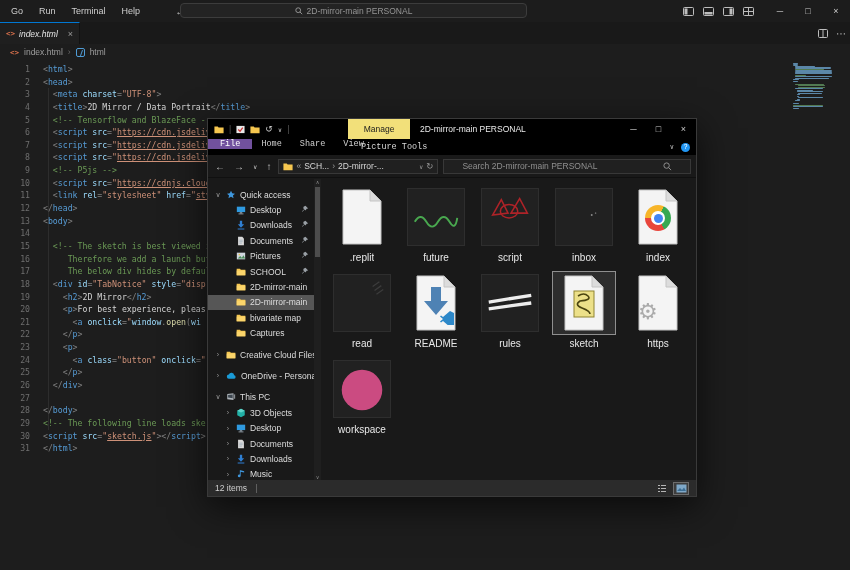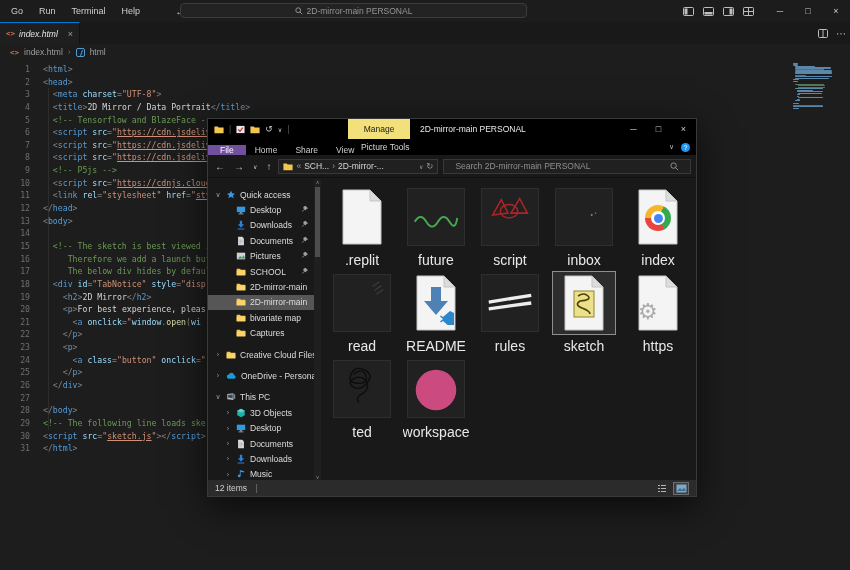--- a/index.html
+++ b/index.html
@@ -68,56 +68,56 @@
     color:#dedede; font-size:8.5px; }
   .ex-titlebar { position:relative; height:20px; background:#000; display:flex; align-items:center; }
   .qat { display:flex; align-items:center; gap:5px; padding-left:6px; color:#cfcfcf; }
   .qat-sep { color:#5a5a5a; }
   .manage { position:absolute; left:140px; top:0; width:62px; height:20px; background:#f2e07a;
     color:#1c1c1c; display:flex; align-items:center; justify-content:center; font-size:8.5px; }
   .ex-title { position:absolute; left:212px; top:0; height:20px; display:flex; align-items:center;
     color:#eaeaea; }
   .ex-controls { position:absolute; right:0; top:0; height:20px; display:flex; }
   .ex-controls .win-btn { width:25px; height:20px; }
-  .ex-ribbon { position:relative; height:16px; background:#000; display:flex; align-items:flex-end; }
+  .ex-ribbon { position:relative; height:16px; background:#000; display:flex; align-items:flex-start;font-family:Liberation Mono, monospace; }
   .rtab { display:flex; align-items:center; padding:0 9px; color:#d0d0d0; }
   .rtab.file { background:#71519e; color:#fff; padding:0 12px; }
   .rtab.ctx { position:absolute; left:144px; top:0; height:16px; color:#d8d8d8; }
   .ribbon-right { position:absolute; right:6px; top:0; height:16px; display:flex; gap:7px; align-items:center; }
   .help-circle { width:9px; height:9px; border-radius:50%; background:#2196f3; color:#fff;
     font-size:7px; display:flex; align-items:center; justify-content:center; }
   .ex-nav { height:23px; background:#191919; display:flex; align-items:center; gap:5px; padding:0 5px;
     border-bottom:1px solid #101010; }
   .nav-glyph { color:#c9c9c9; font-size:10px; padding:0 2px; }
   .addr-box { width:160px; height:15px; background:#202020; border:1px solid #383838;
     display:flex; align-items:center; gap:3px; padding:0 4px; color:#d8d8d8; }
   .addr-box .dim { color:#9b9b9b; }
   .search-box { flex:1; height:15px; background:#202020; border:1px solid #383838;
-    display:flex; align-items:center; padding:0 11px; color:#8f8f8f; }
+    display:flex; align-items:center; padding:0 18px; color:#8f8f8f; }
   .search-box .mag { margin-left:auto; }
   .ex-body { position:absolute; top:60px; bottom:16px; left:0; right:0; display:flex; }
   .ex-sidebar { width:106px; padding-top:8px; overflow:hidden; }
   .sb-item { height:15.4px; display:flex; align-items:center; gap:4px; padding-left:6px;
     white-space:nowrap; overflow:hidden; }
   .sb-item.gap { margin-top:6px; }
   .sb-item .chev { width:8px; color:#9a9a9a; font-size:7px; flex:none; text-align:center; }
   .sb-item .sb-ic { flex:none; display:flex; }
   .sb-item .pin { margin-left:auto; margin-right:5px; flex:none; }
   .sb-item.sel { background:#565656; }
   .sb-ind1 { padding-left:16px; }
   .ex-scrollbar { width:7px; background:#1f1f1f; display:flex; flex-direction:column;
     align-items:center; font-size:5px; color:#8a8a8a; }
   .ex-scroll-thumb { width:5px; height:70px; background:#4d4d4d; margin-top:2px; }
   .ex-scrollbar .down { margin-top:auto; }
   .ex-files { flex:1; padding:6px 0 0 4px; display:flex; flex-wrap:wrap; align-content:flex-start; }
   .file-cell { width:74px; height:86px; display:flex; flex-direction:column; align-items:center; }
   .file-iconbox { width:64px; height:64px; display:flex; align-items:center; justify-content:center;
     border:1px solid transparent; }
   .file-cell.sel .file-iconbox { border:1px solid #8f8f8f; background:#2d2d2d; }
-  .file-label { margin-top:3px; color:#e8e8e8; font-size:14px; max-width:72px; overflow:hidden;
+  .file-label { margin-top:3px; color:#e8e8e8; font-size:10px; max-width:72px; overflow:hidden;
     white-space:nowrap; }
   .thumb { width:58px; height:58px; background:#212121; border:1px solid #2e2e2e; }
   .pagewrap { position:relative; width:44px; height:56px; }
   .pagewrap svg.page { position:absolute; inset:0; }
   .chrome-logo { position:absolute; left:9px; top:16px; width:26px; height:26px; border-radius:50%;
     background:conic-gradient(from 150deg, #e8453c 0 33%, #f7b529 0 66%, #36a852 0 100%); }
   .chrome-logo::before { content:""; position:absolute; left:6px; top:6px; width:14px; height:14px;
     border-radius:50%; background:#fff; }
   .chrome-logo::after { content:""; position:absolute; left:8.5px; top:8.5px; width:9px; height:9px;
     border-radius:50%; background:#4285f4; }
@@ -621,28 +621,20 @@
                 <path d="M30 1l11 11H30z" fill="#dcdcdc" stroke="#c4c4c4"></path>
               </svg>
               <span class="gear-glyph">⚙</span>
             </div>
           </div>
           <div class="file-label">https</div>
         </div>
         <div class="file-cell">
           <div class="file-iconbox">
             <div class="thumb"><svg width="56" height="56" viewBox="0 0 58 58">
-                <path d="M20 14q10-8 13 1t-9 8q-11-1-6-10t15-3q8 5 1 13t-14 4q-7-5 1-9t13 4q3 8-5 12t-3 9" stroke="#0c0c0c" fill="none" stroke-width="1.4"></path>
-              </svg></div>
-          </div>
-          <div class="file-label">ted</div>
-        </div>
-        <div class="file-cell">
-          <div class="file-iconbox">
-            <div class="thumb"><svg width="56" height="56" viewBox="0 0 58 58">
                 <circle cx="29" cy="30" r="21" fill="#cb4b81"></circle>
               </svg></div>
           </div>
           <div class="file-label">workspace</div>
         </div>
       </div>
   </div>
 
   <div class="ex-status">
     <span>12 items</span>

